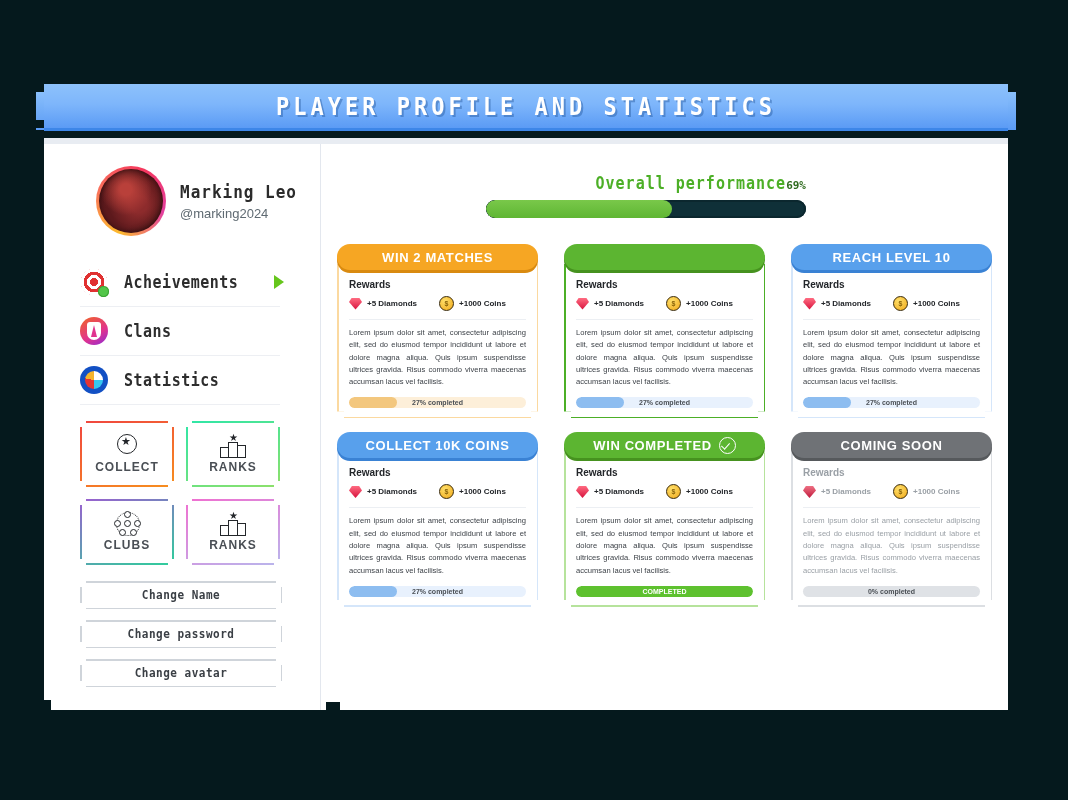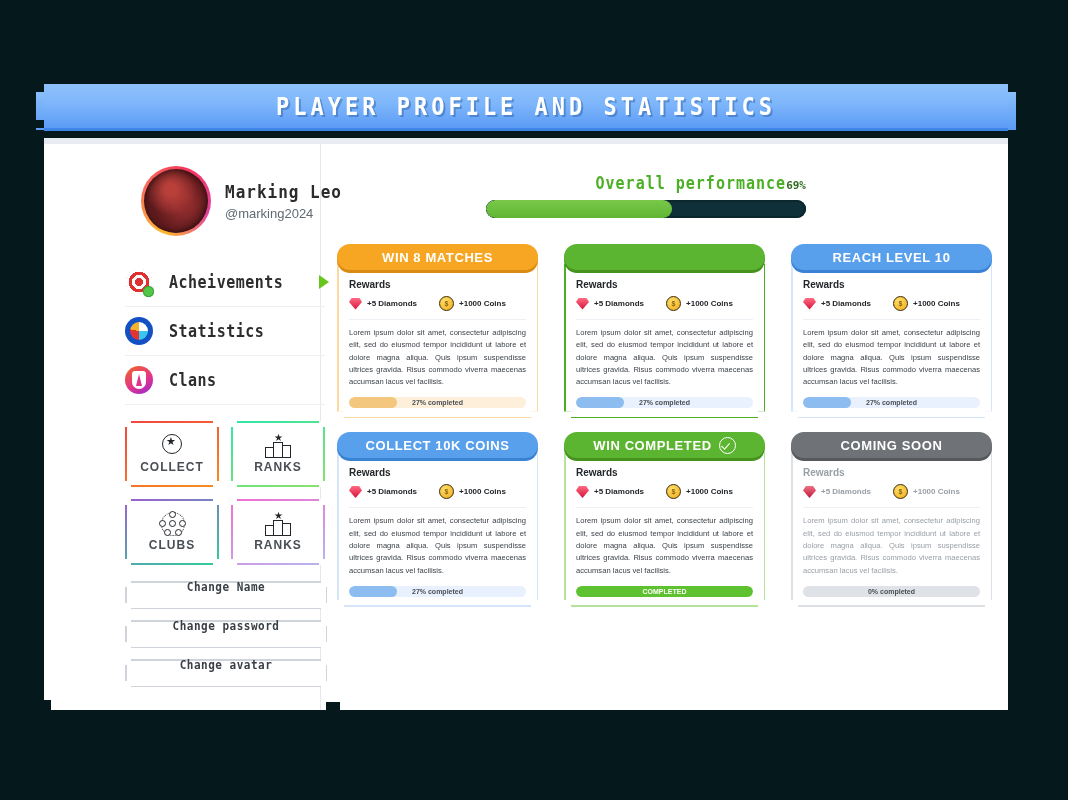--- a/index.html
+++ b/index.html
@@ -38,21 +38,21 @@
     background:#ffffff;
   }
   .panel-notch{position:absolute;background:#05191d;}
   .topstrip{position:absolute;left:0;top:0;width:964px;height:6px;background:#e8ecf2;}
 
   .divider-v{
     position:absolute;left:276px;top:6px;width:1px;height:566px;background:#e3e7ee;
   }
 
   
-  .sidebar{position:absolute;left:0;top:6px;width:276px;height:400px;padding-left:45px;}
+  .sidebar{position:absolute;left:0;top:6px;width:276px;height:400px;}
   .profile{display:flex;align-items:center;gap:14px;padding:22px 0 0 52px;}
   .avatar-ring{
     width:70px;height:70px;border-radius:50%;
     background:conic-gradient(from 200deg,#fdbb2d,#f9705b,#f5375d,#e43fa0,#fdbb2d);
     padding:3px;box-sizing:border-box;
   }
   .avatar-img{
     width:64px;height:64px;border-radius:50%;
     background:
       radial-gradient(circle at 42% 32%,#b9403a 0 10%,transparent 45%),
@@ -123,21 +123,21 @@
   .rank-ico .b3{left:17px;width:7px;height:11px;}
   .rank-ico .st{position:absolute;left:9px;top:-2px;font-size:10px;color:#23262a;}
   .club-ico{position:relative;width:26px;height:24px;}
   .club-ico .ring{position:absolute;left:2px;top:0;width:22px;height:22px;border:1.4px dotted #23262a;border-radius:50%;}
   .club-ico .d{position:absolute;width:5px;height:5px;border:1.4px solid #23262a;border-radius:50%;background:#fff;}
 
   
   .actions{margin-top:16px;padding:0 38px 0 36px;display:flex;flex-direction:column;gap:11px;}
   .abtn{
     position:relative;height:28px;cursor:pointer;background:#fff;
-    display:flex;align-items:flex-start;justify-content:center;
+    display:flex;align-items:center;justify-content:center;
   }
   .abtn-bd{position:absolute;inset:0;padding:1.5px;background:#cfd4da;
     clip-path:polygon(0 6px,6px 6px,6px 0,calc(100% - 6px) 0,calc(100% - 6px) 6px,100% 6px,
       100% calc(100% - 6px),calc(100% - 6px) calc(100% - 6px),calc(100% - 6px) 100%,
       6px 100%,6px calc(100% - 6px),0 calc(100% - 6px));}
   .abtn-in{position:absolute;inset:1.5px;background:#fff;}
   .abtn span{position:relative;font-family:"DejaVu Sans Mono",monospace;font-weight:700;
     font-size:11px;color:#3a3f45;letter-spacing:.5px;transform:scaleY(1.1);}
 
   
@@ -230,26 +230,26 @@
           </div>
         </div>
 
         <div class="nav">
           <div class="nav-item">
             <div class="nav-ico ico-target"></div>
             <div class="nav-label">Acheivements</div>
             <div class="nav-arrow"></div>
           </div>
           <div class="nav-item">
+            <div class="nav-ico ico-shield"></div>
+            <div class="nav-label">Clans</div>
+          </div>
+          <div class="nav-item">
             <div class="nav-ico ico-pie"></div>
             <div class="nav-label">Statistics</div>
-          </div>
-          <div class="nav-item">
-            <div class="nav-ico ico-shield"></div>
-            <div class="nav-label">Clans</div>
           </div>
         </div>
 
         <div class="tiles">
           <div class="tile t1">
             <div class="tile-border">
                 <div class="tile-inner"></div>
               </div>
             <div class="tile-ico">
               <div class="badge-ico"></div>
@@ -333,21 +333,21 @@
             <div class="perf-pct">69%</div>
           </div>
           <div class="perf-track">
             <div class="perf-fill" id="perf-fill" style="width: 58%;"></div>
           </div>
         </div>
 
         <div class="cards" id="cards">
             <div class="card">
     <div class="card-head" style="background:#f6a623;box-shadow:0 3px 0 #d98a10;">
-      <span>WIN 8 MATCHES</span>
+      <span>WIN 2 MATCHES</span>
 
     </div>
     <div class="card-body">
       <div class="card-bd" style="background:#fbd9a0;">
                   <div class="card-in"></div>
                 </div>
       <div class="card-content">
         <div class="rw-title">Rewards</div>
         <div class="rw-row">
     <div class="rw">

